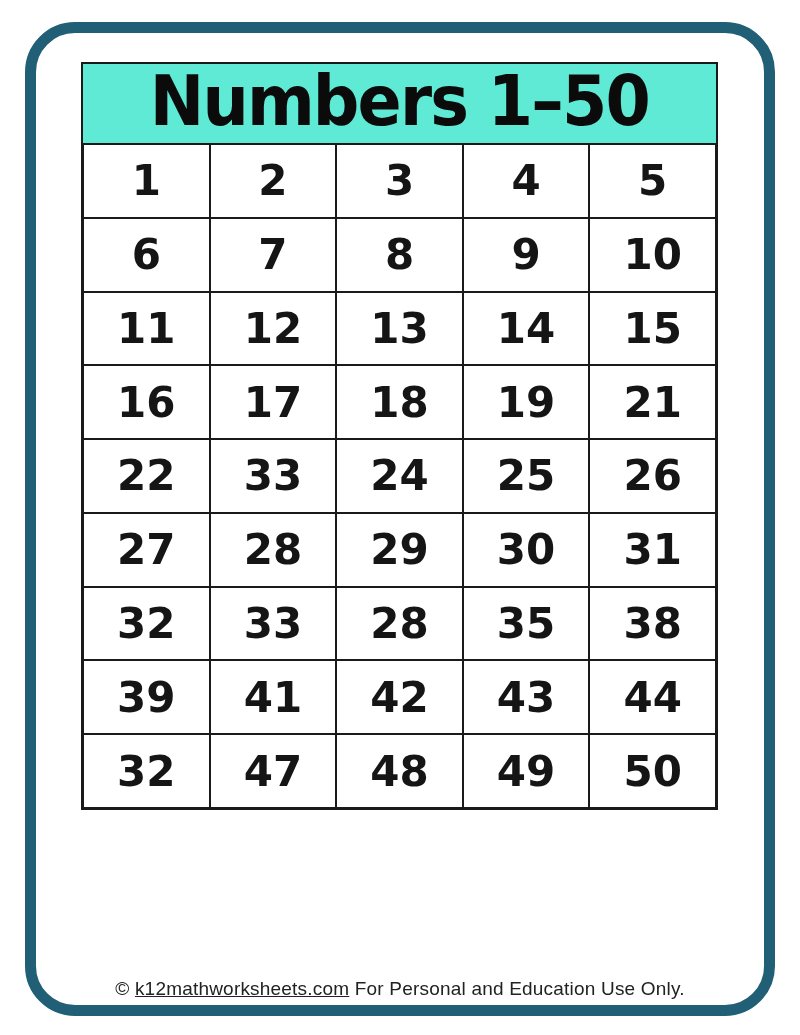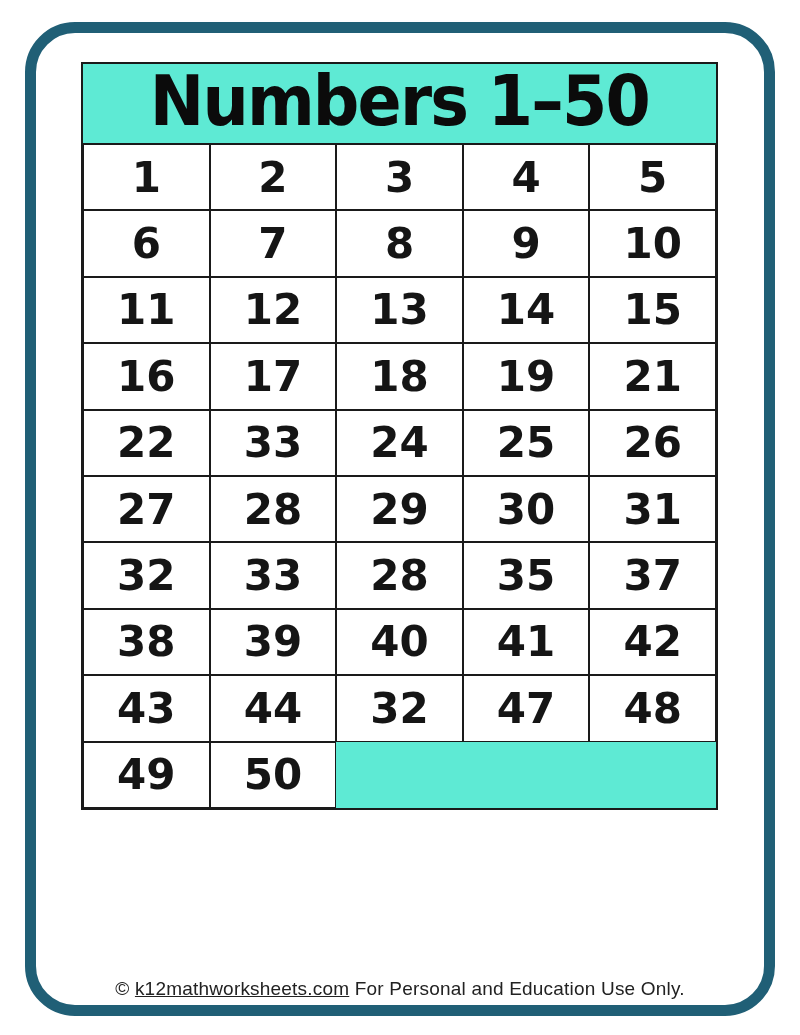--- a/index.html
+++ b/index.html
@@ -142,24 +142,22 @@
         <div class="cell">26</div>
         <div class="cell">27</div>
         <div class="cell">28</div>
         <div class="cell">29</div>
         <div class="cell">30</div>
         <div class="cell">31</div>
         <div class="cell">32</div>
         <div class="cell">33</div>
         <div class="cell">28</div>
         <div class="cell">35</div>
-        <div class="cell">37</div>
         <div class="cell">38</div>
         <div class="cell">39</div>
-        <div class="cell">40</div>
         <div class="cell">41</div>
         <div class="cell">42</div>
         <div class="cell">43</div>
         <div class="cell">44</div>
         <div class="cell">32</div>
         <div class="cell">47</div>
         <div class="cell">48</div>
         <div class="cell">49</div>
         <div class="cell">50</div>
       </div>

